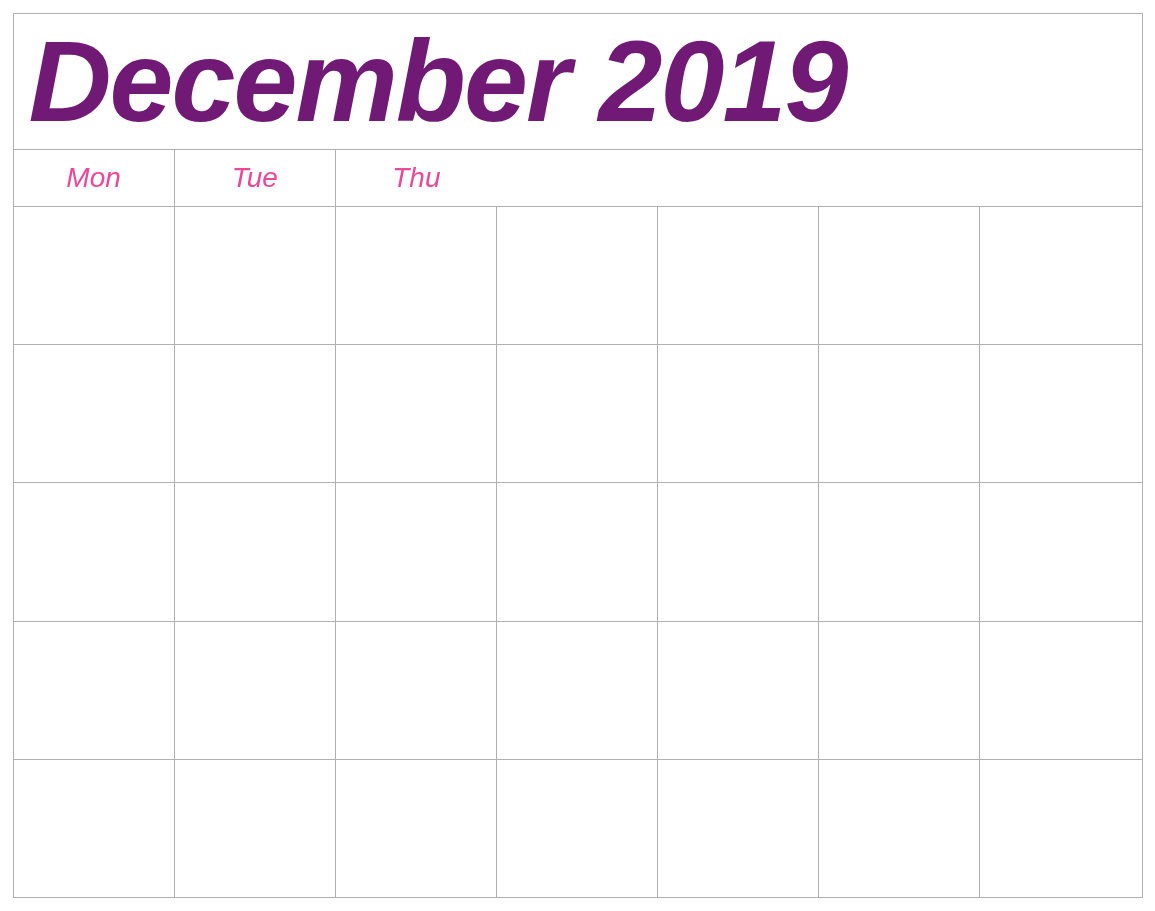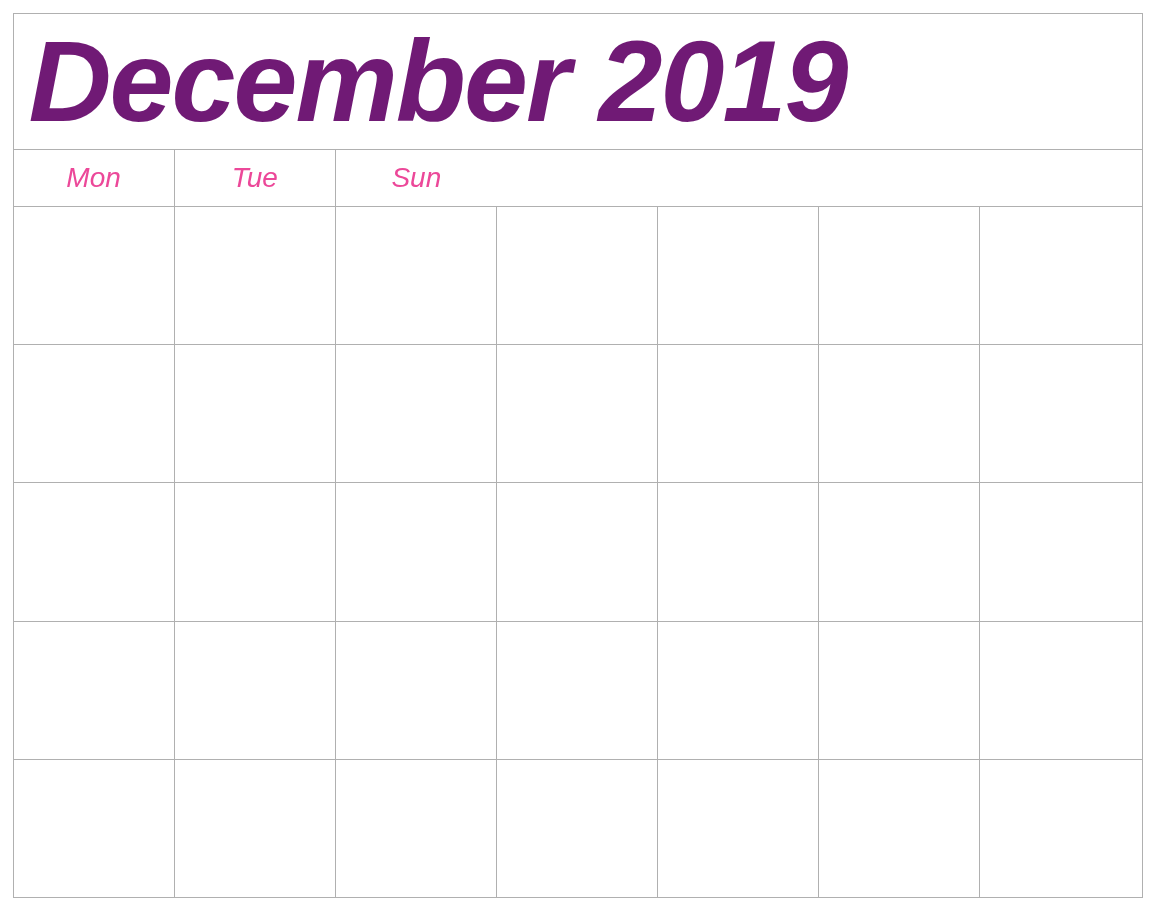--- a/index.html
+++ b/index.html
@@ -94,21 +94,21 @@
 </head>
 <body>
 
 <div class="calendar-wrapper">
   <div class="calendar-title">December 2019</div>
   <div class="calendar-grid">
     <div class="day-headers">
 
     <div class="day-header">Mon</div>
         <div class="day-header">Tue</div>
-        <div class="day-header">Sun</div>
+        <div class="day-header">Thu</div>
       </div>
     <div class="weeks">
 
     <div class="week-row">
           <div class="day-cell"></div>
           <div class="day-cell"></div>
           <div class="day-cell"></div>
           <div class="day-cell"></div>
           <div class="day-cell"></div>
           <div class="day-cell"></div>

